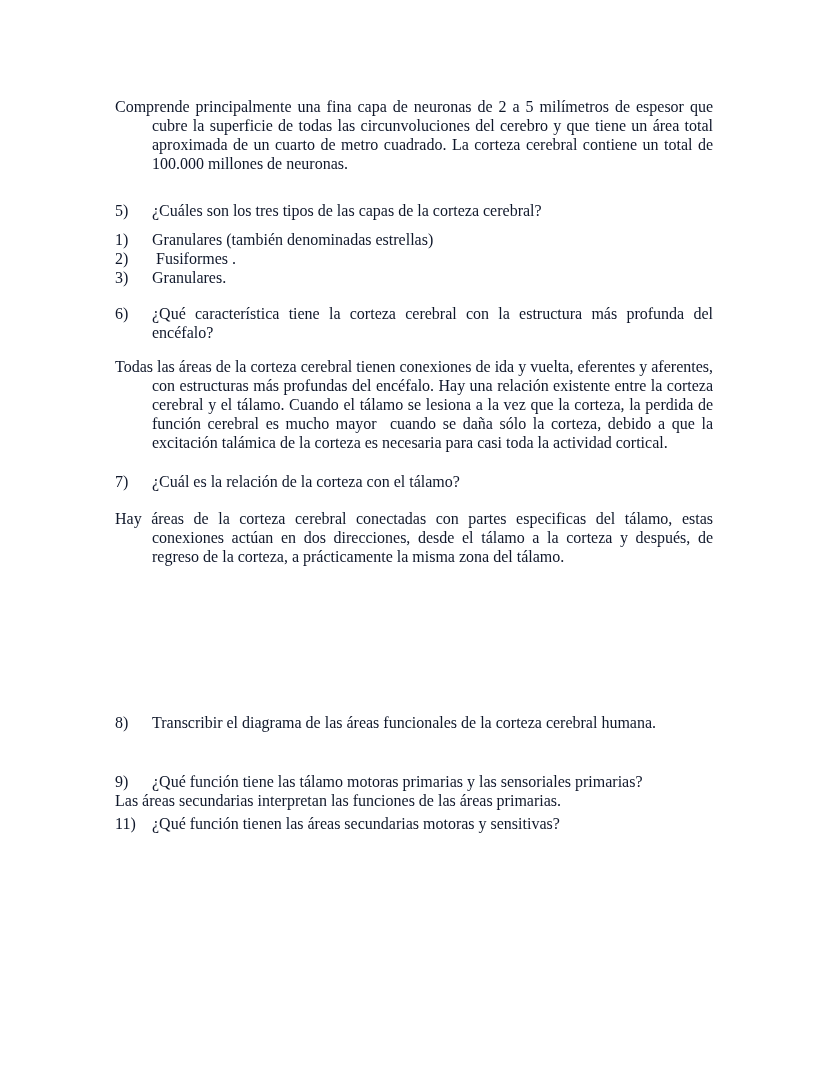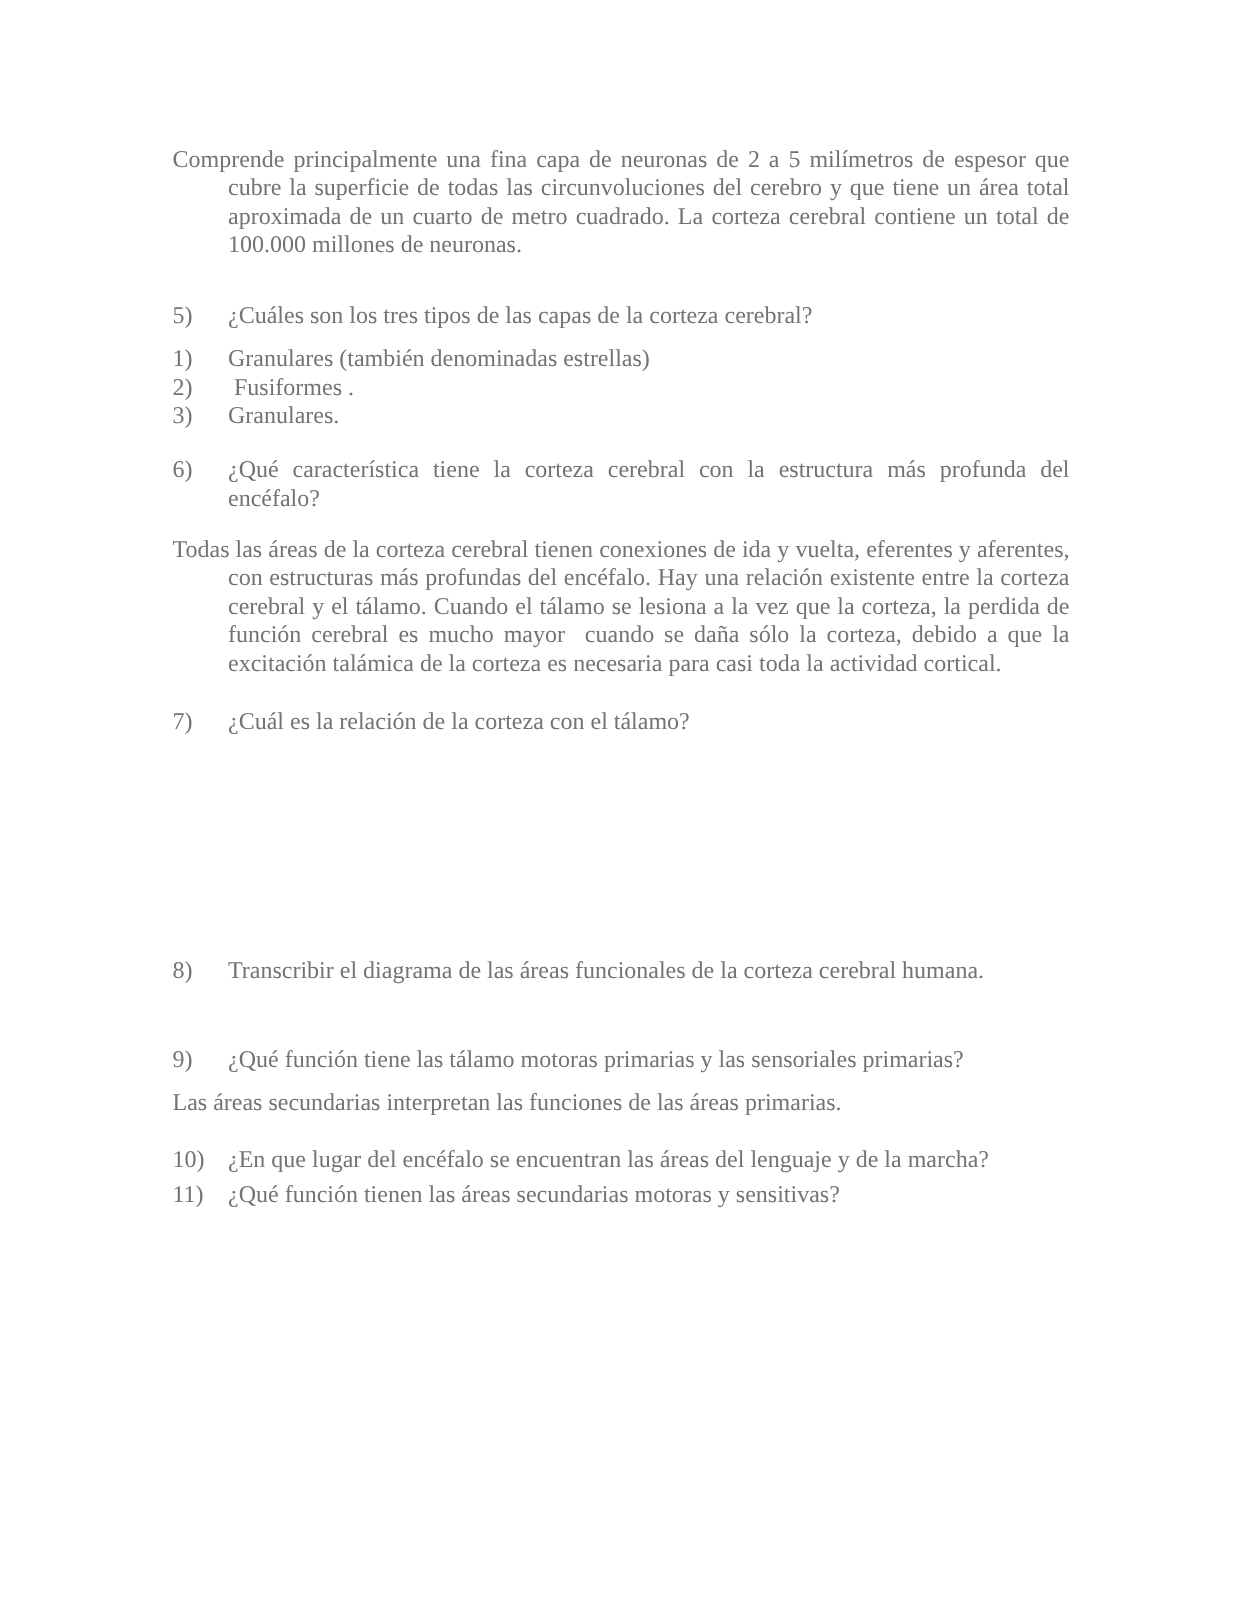--- a/index.html
+++ b/index.html
@@ -10,21 +10,21 @@
   .page {
     position: relative;
     width: 828px;
     height: 1071px;
     background: #ffffff;
     box-sizing: border-box;
     padding: 97px 115px 0 115px;
     font-family: "Liberation Serif", "DejaVu Serif", serif;
     font-size: 16px;
     line-height: 19px;
-    color: #737373;
+    color: #0f172a;
     overflow: hidden;
     border-radius: 15px;
   }
   .block { margin: 0; }
   .justify { text-align: justify; }
   
   .hang {
     padding-left: 37px;
     text-indent: -37px;
   }
@@ -63,36 +63,33 @@
     <span class="txt justify">¿Qué característica tiene la corteza cerebral con la estructura más profunda del encéfalo?</span>
   </div>
 
   <p class="block hang justify" style="margin-top:15px">Todas las áreas de la corteza cerebral tienen conexiones de ida y vuelta, eferentes y aferentes, con estructuras más profundas del encéfalo. Hay una relación existente entre la corteza cerebral y el tálamo. Cuando el tálamo se lesiona a la vez que la corteza, la perdida de función cerebral es mucho mayor&nbsp; cuando se daña sólo la corteza, debido a que la excitación talámica de la corteza es necesaria para casi toda la actividad cortical.</p>
 
   <div class="block row" style="margin-top:20px">
     <span class="num">7)</span>
     <span class="txt">¿Cuál es la relación de la corteza con el tálamo?</span>
   </div>
 
+  <p class="block hang justify" style="margin-top:18px">Hay áreas de la corteza cerebral conectadas con partes especificas del tálamo, estas conexiones actúan en dos direcciones, desde el tálamo a la corteza y después, de regreso de la corteza, a prácticamente la misma zona del tálamo.</p>
 
   <div class="block row" style="margin-top:147px">
     <span class="num">8)</span>
     <span class="txt">Transcribir el diagrama de las áreas funcionales de la corteza cerebral humana.</span>
   </div>
 
   <div class="block row" style="margin-top:40px">
     <span class="num">9)</span>
     <span class="txt">¿Qué función tiene las tálamo motoras primarias y las sensoriales primarias?</span>
   </div>
 
-  <p class="block" style="margin-top:10px">Las áreas secundarias interpretan las funciones de las áreas primarias.</p>
+  <p class="block" style="margin-top:0">Las áreas secundarias interpretan las funciones de las áreas primarias.</p>
 
-  <div class="block row" style="margin-top:19px">
-    <span class="num">10)</span>
-    <span class="txt">¿En que lugar del encéfalo se encuentran las áreas del lenguaje y de la marcha?</span>
-  </div>
 
   <div class="block row" style="margin-top:4px">
     <span class="num">11)</span>
     <span class="txt">¿Qué función tienen las áreas secundarias motoras y sensitivas?</span>
   </div>
 
 </div>
 
 </body></html>

